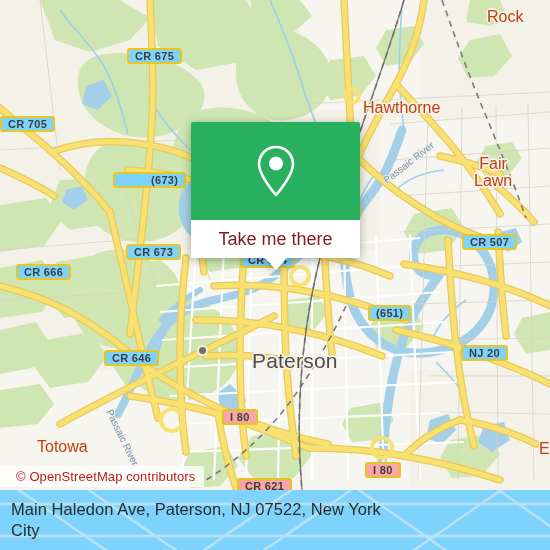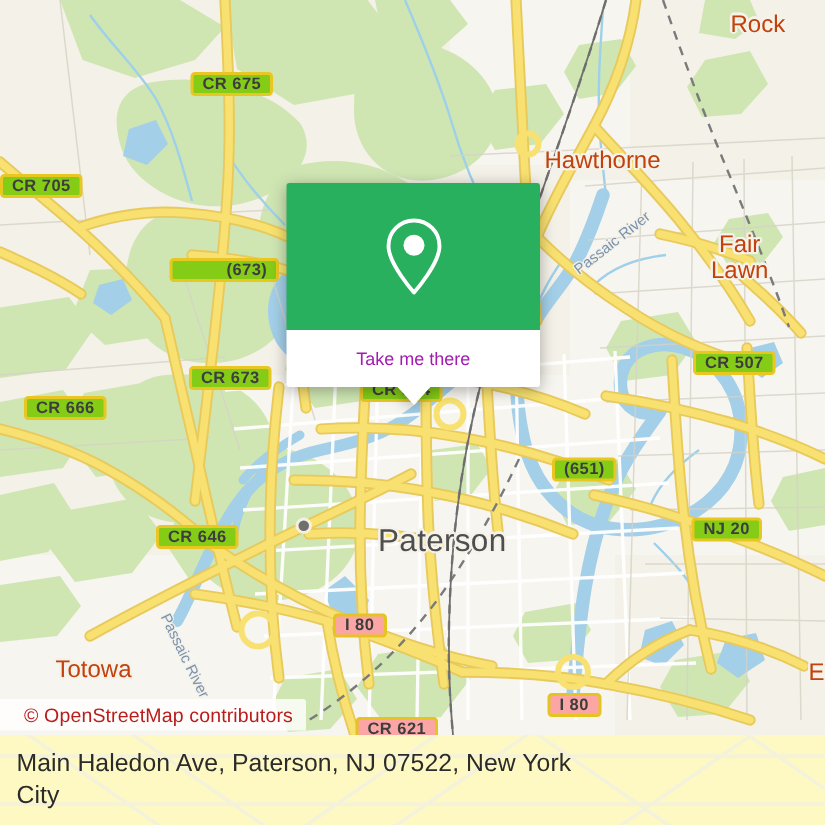--- a/index.html
+++ b/index.html
@@ -69,21 +69,21 @@
   }
 
   
   .shield {
     position: absolute;
     display: flex;
     align-items: center;
     justify-content: center;
     height: 16px;
     padding: 0 6px;
-    background: #84cc16;
+    background: #7dd3fc;
     border: 2px solid #e8c723;
     border-radius: 3px;
     color: #3d3d3d;
     font-size: 11px;
     font-weight: bold;
     letter-spacing: .3px;
     white-space: nowrap;
     box-sizing: border-box;
     pointer-events: none;
   }
@@ -108,22 +108,22 @@
     display: flex;
     align-items: center;
     justify-content: center;
   }
   #popup-cta {
     height: 38px;
     background: #ffffff;
     display: flex;
     align-items: center;
     justify-content: center;
-    color: #a21caf;
-    font-size: 12px;
+    color: #7f1d1d;
+    font-size: 18px;
     border-bottom-left-radius: 2px;
     border-bottom-right-radius: 2px;
   }
   #popup-tail {
     position: absolute;
     left: 50%;
     top: 136px;
     width: 0; height: 0;
     margin-left: -11px;
     border-left: 11px solid transparent;
@@ -144,21 +144,21 @@
     border-top-right-radius: 2px;
   }
 
   
   #bottom-bar {
     position: absolute;
     left: 0;
     top: 490px;
     width: 550px;
     height: 60px;
-    background: #fef9c3;
+    background: #7dd3fc;
     display: flex;
     align-items: center;
     justify-content: space-between;
     overflow: hidden;
   }
   #bottom-bar-watermark {
     position: absolute;
     left: 0; top: 0;
     width: 550px; height: 60px;
     pointer-events: none;

